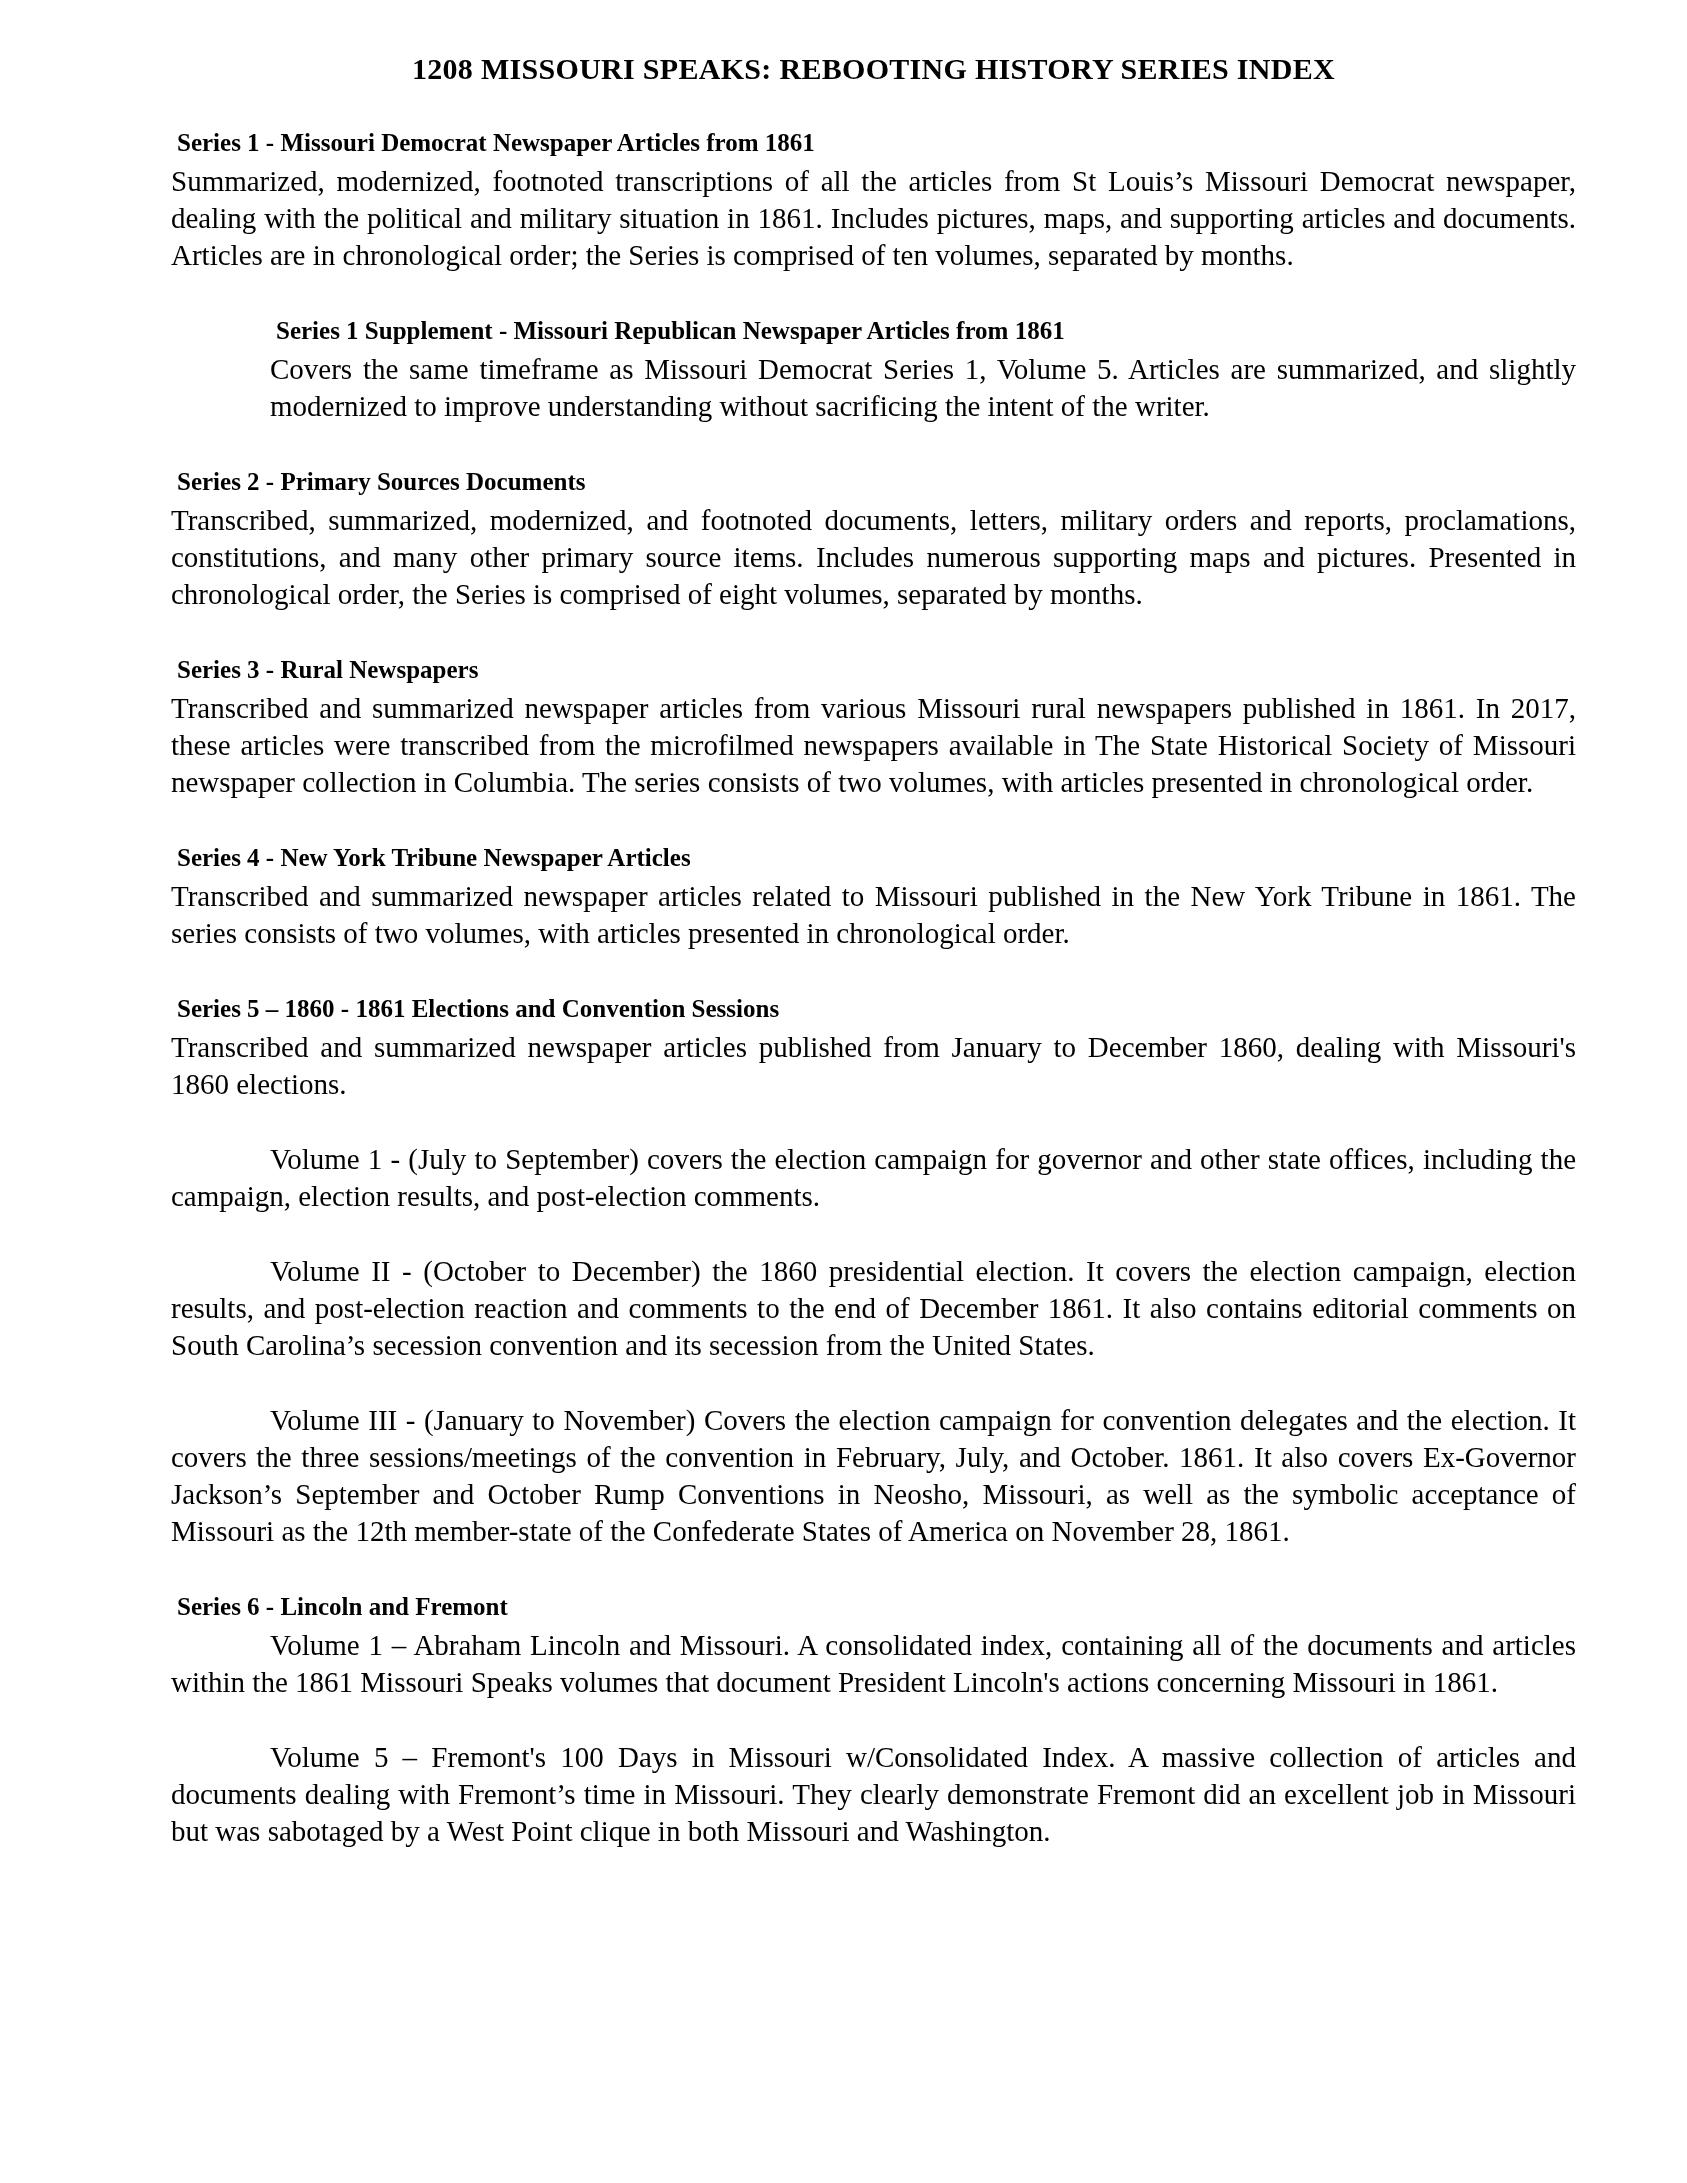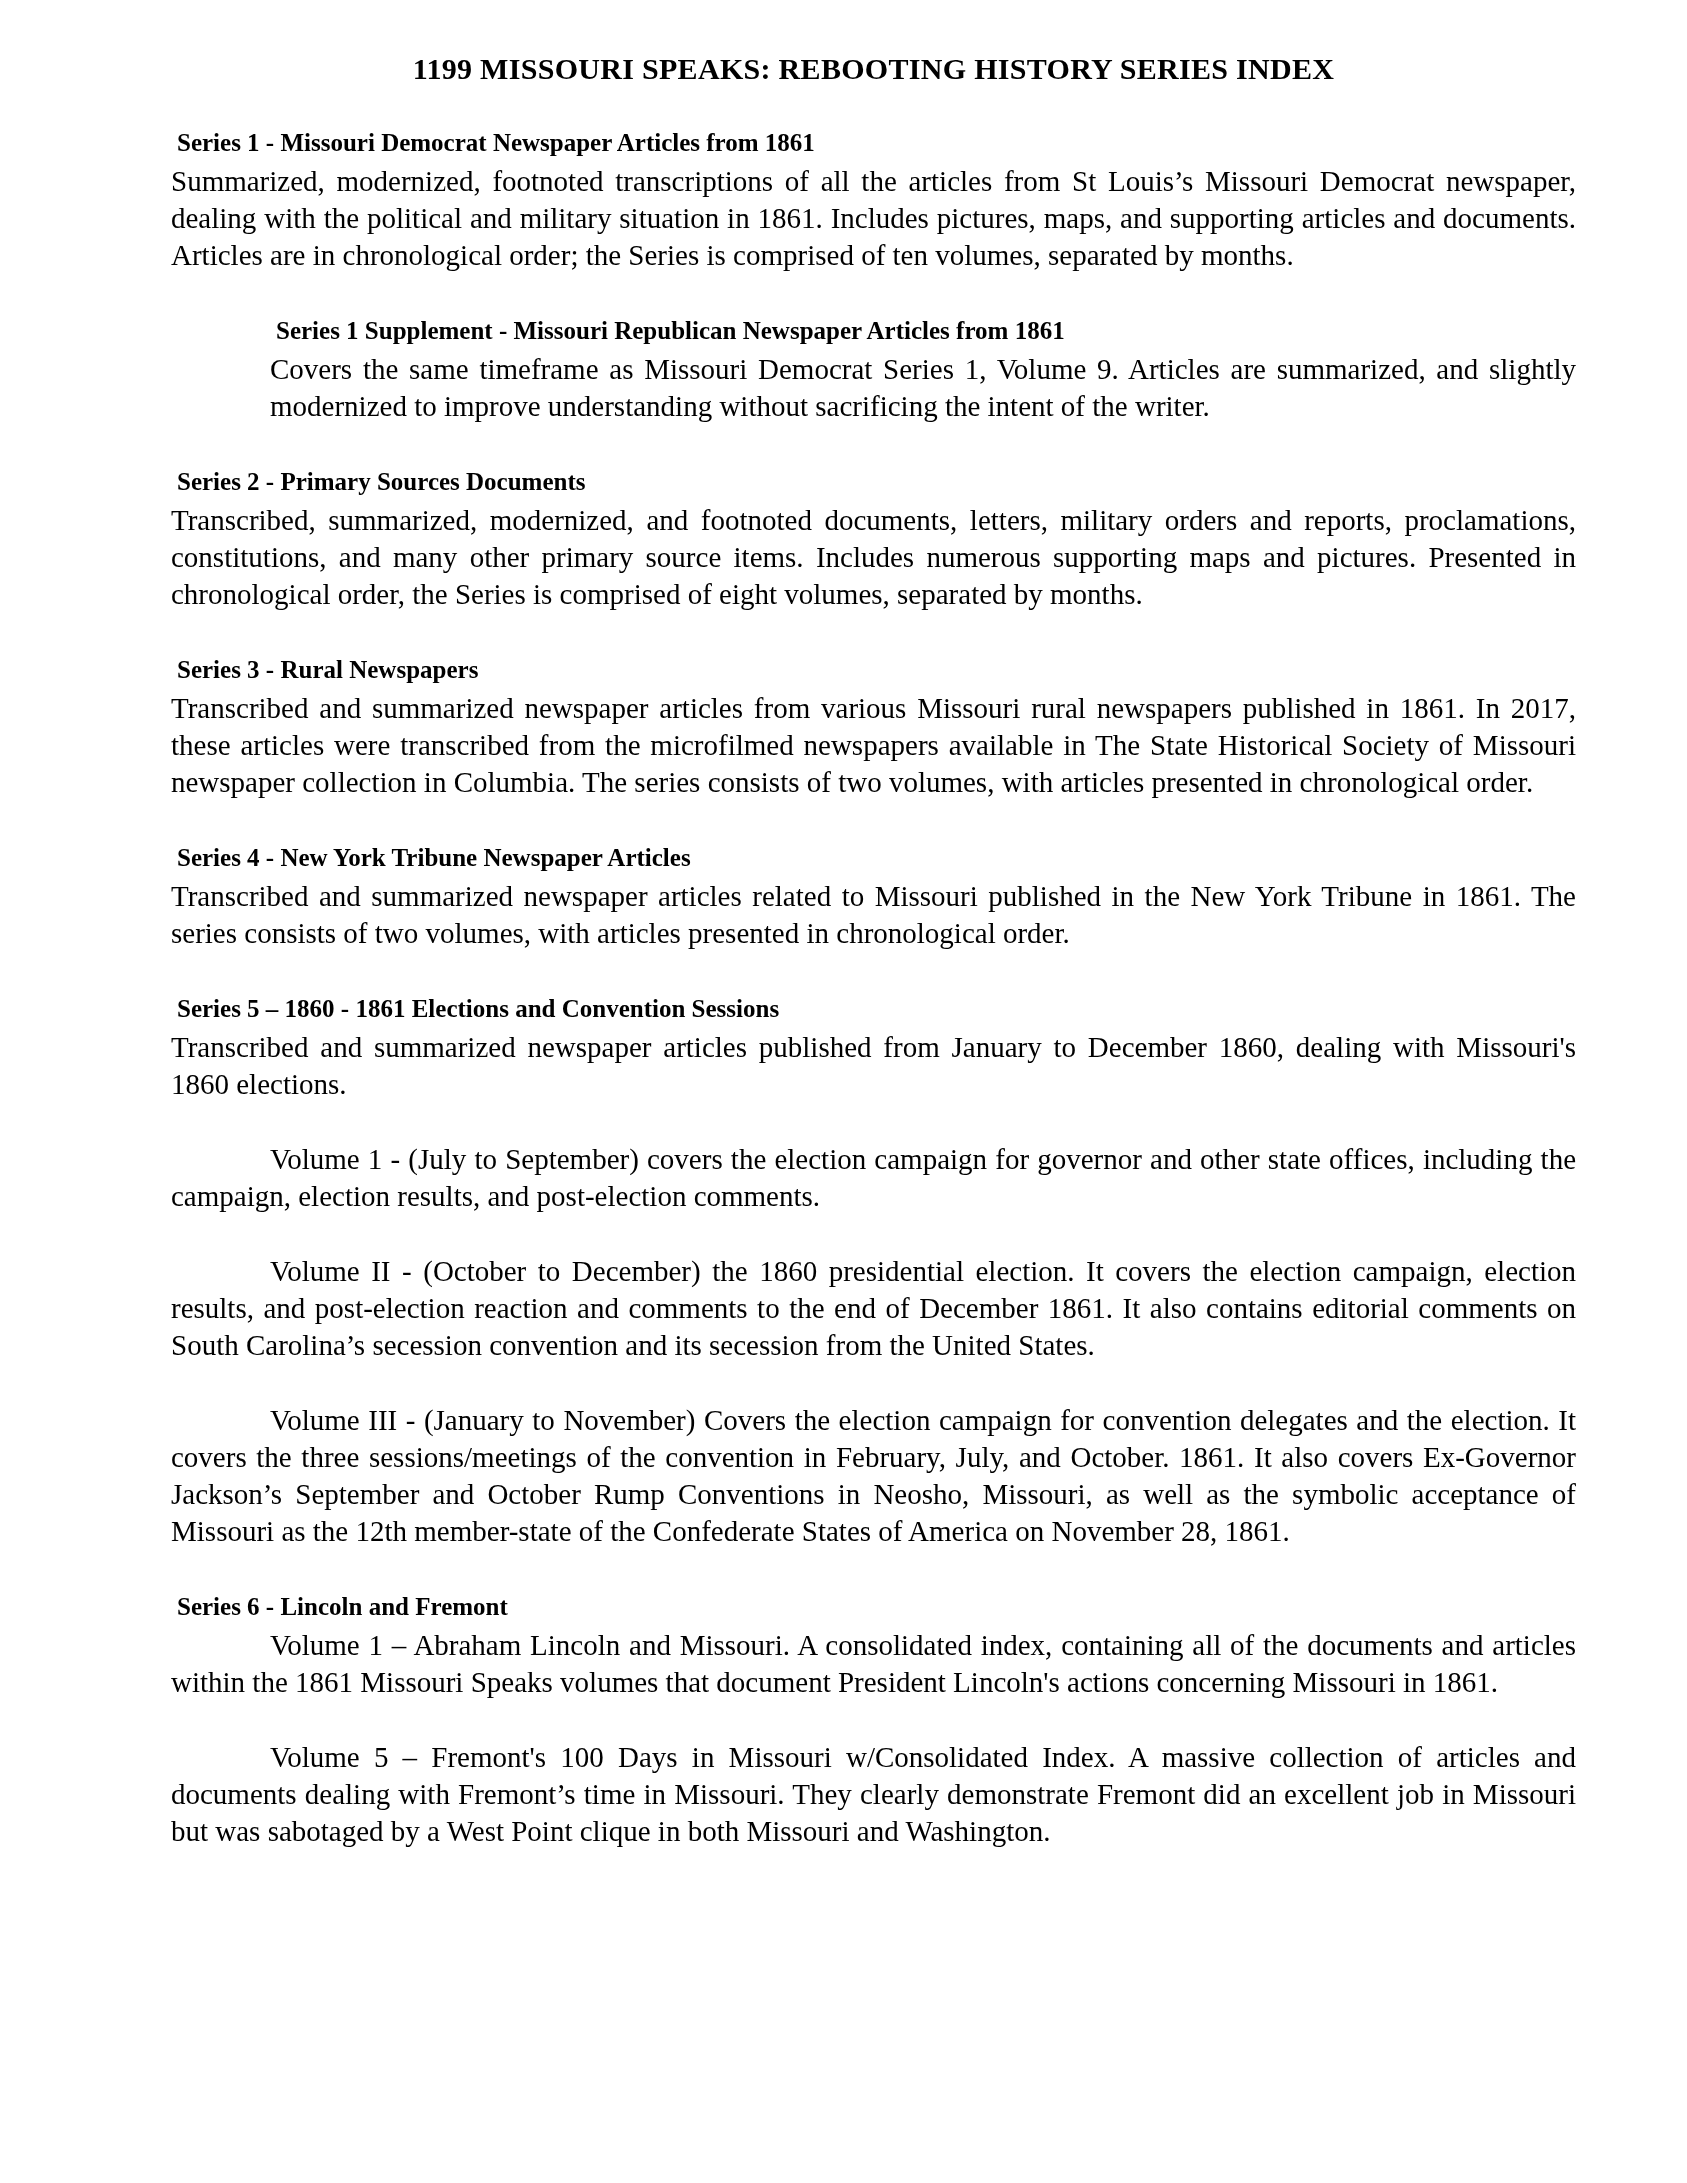--- a/index.html
+++ b/index.html
@@ -38,29 +38,29 @@
     margin-top: 38px;
   }
   p.vol.first-tight { margin-top: 0; }
   section.indent { margin-left: 99px; }
   section { display: block; }
 </style>
 </head>
 <body>
 
 <div class="page">
-  <h1 class="doc-title">1199 MISSOURI SPEAKS: REBOOTING HISTORY SERIES INDEX</h1>
+  <h1 class="doc-title">1208 MISSOURI SPEAKS: REBOOTING HISTORY SERIES INDEX</h1>
   <div id="sections">
       <section>
         <h2 class="sec-heading">Series 1 - Missouri Democrat Newspaper Articles from 1861</h2>
         <p class="sec-body">Summarized, modernized, footnoted transcriptions of all the articles from St Louis’s Missouri Democrat newspaper, dealing with the political and military situation in 1861. Includes pictures, maps, and supporting articles and documents. Articles are in chronological order; the Series is comprised of ten volumes, separated by months.</p>
       </section>
       <section class="indent">
         <h2 class="sec-heading">Series 1 Supplement - Missouri Republican Newspaper Articles from 1861</h2>
-        <p class="sec-body">Covers the same timeframe as Missouri Democrat Series 1, Volume 9. Articles are summarized, and slightly modernized to improve understanding without sacrificing the intent of the writer.</p>
+        <p class="sec-body">Covers the same timeframe as Missouri Democrat Series 1, Volume 5. Articles are summarized, and slightly modernized to improve understanding without sacrificing the intent of the writer.</p>
       </section>
       <section>
         <h2 class="sec-heading">Series 2 - Primary Sources Documents</h2>
         <p class="sec-body">Transcribed, summarized, modernized, and footnoted documents, letters, military orders and reports, proclamations, constitutions, and many other primary source items. Includes numerous supporting maps and pictures. Presented in chronological order, the Series is comprised of eight volumes, separated by months.</p>
       </section>
       <section>
         <h2 class="sec-heading">Series 3 - Rural Newspapers</h2>
         <p class="sec-body">Transcribed and summarized newspaper articles from various Missouri rural newspapers published in 1861. In 2017, these articles were transcribed from the microfilmed newspapers available in The State Historical Society of Missouri newspaper collection in Columbia. The series consists of two volumes, with articles presented in chronological order.</p>
       </section>
       <section>

